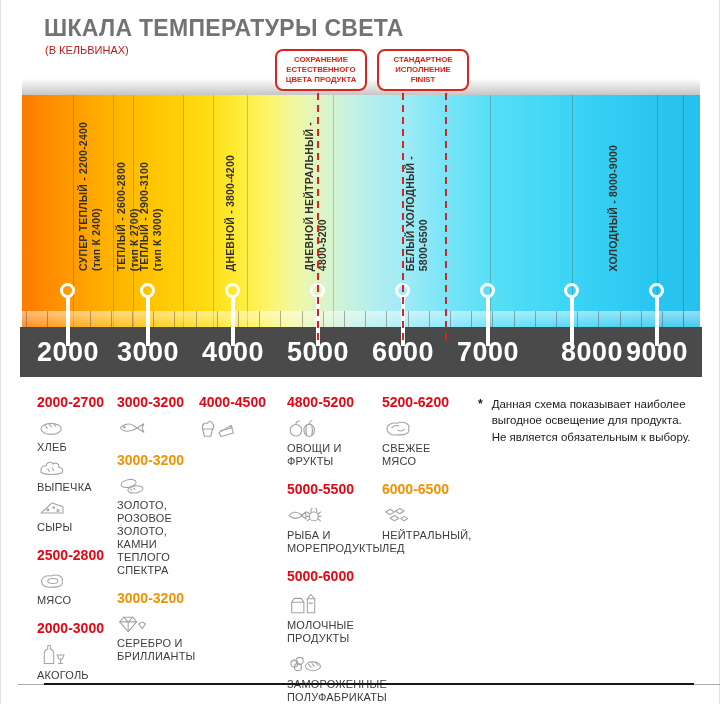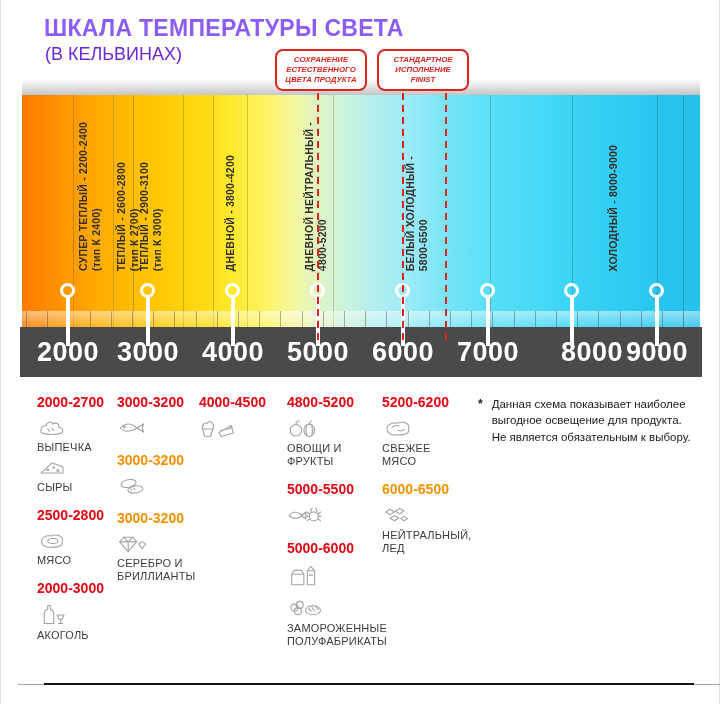--- a/index.html
+++ b/index.html
@@ -4,29 +4,29 @@
 <style>
   html,body{margin:0;padding:0}
   body{
     width:720px;height:704px;position:relative;overflow:hidden;
     background:#fff;font-family:"Liberation Sans",sans-serif;color:#222;
   }
   .abs{position:absolute}
   .frame{position:absolute;inset:0;border-left:1px solid #e3e3e3;border-right:1px solid #e3e3e3;pointer-events:none}
 
   
-  .title{left:44px;top:15px;font-size:23px;font-weight:bold;color:#8b5cf6;letter-spacing:.3px}
-  .subtitle{left:45px;top:44px;font-size:18px;color:#6d28d9}
+  .title{left:44px;top:15px;font-size:23px;font-weight:bold;color:#737373;letter-spacing:.3px}
+  .subtitle{left:45px;top:44px;font-size:11px;color:#b91c1c}
 
   
   .callout{
     top:49px;width:92px;height:42px;box-sizing:border-box;z-index:7;
     border:2px solid #d9251d;border-radius:8px;background:#fff;color:#d9251d;
     font-size:7.8px;font-weight:bold;text-align:center;line-height:1.32;
-    display:flex;flex-direction:column;justify-content:center;padding:2px;font-style:italic;
+    display:flex;flex-direction:column;justify-content:center;padding:2px;
   }
   #callout1{left:275px}
   #callout2{left:377px}
 
   
   .grayband{left:22px;top:79px;width:678px;height:16px;background:linear-gradient(#fdfdfd,#c6c6c6)}
 
   
   .gradient{
     left:22px;top:95px;width:678px;height:232px;
@@ -182,20 +182,27 @@
 <div class="abs scale-num" style="left:612px">9000</div>
 
 <div class="abs dash" style="left:317px"></div>
 <div class="abs dash" style="left:402px"></div>
 <div class="abs dash" style="left:445px"></div>
 
 <div class="col" id="col1">
   <div class="range red">2000-2700</div>
   <div class="item">
     <svg class="icon" width="30" height="22" viewBox="0 0 34 26">
+      <ellipse cx="16" cy="14" rx="12" ry="6.5"></ellipse>
+        <path d="M9 10.5l2.5 3M14 8.8l2.5 3M19 8.2l2.5 3"></path>
+    </svg>
+    <div class="ilabel">ХЛЕБ</div>
+  </div>
+  <div class="item">
+    <svg class="icon" width="30" height="22" viewBox="0 0 34 26">
       <path d="M4 18C3 12 7 9.5 10 10.5 11 5.5 17 4.5 18 8.5 22 5.5 26 8.5 25 12.5 29 12.5 31 15.5 29 18.5 22 21.5 10 21.5 4 18Z"></path>
         <path d="M12 14l2 3M17 13l2 3"></path>
     </svg>
     <div class="ilabel">ВЫПЕЧКА</div>
   </div>
   <div class="item">
     <svg class="icon" width="30" height="22" viewBox="0 0 34 26">
       <path d="M4 19L17 7l13 4.5V19Z"></path>
         <circle cx="12" cy="15" r="1.2"></circle>
         <circle cx="19" cy="12.5" r="1"></circle>
@@ -231,20 +238,24 @@
         <circle cx="8" cy="12" r="0.9"></circle>
     </svg>
   </div>
   <div class="range orange mt">3000-3200</div>
   <div class="item">
     <svg class="icon" width="30" height="22" viewBox="0 0 34 26">
       <ellipse cx="13" cy="10" rx="9" ry="4.5" transform="rotate(-12 13 10)"></ellipse>
         <ellipse cx="21" cy="17" rx="9" ry="4.2" transform="rotate(-8 21 17)"></ellipse>
         <path d="M15 16.5l1.5 1.5M19 15.5l1.5 1.5"></path>
     </svg>
+    <div class="ilabel">ЗОЛОТО,
+РОЗОВОЕ ЗОЛОТО,
+КАМНИ ТЕПЛОГО
+СПЕКТРА</div>
   </div>
   <div class="range orange mt">3000-3200</div>
   <div class="item">
     <svg class="icon" width="30" height="22" viewBox="0 0 34 26">
       <path d="M7 5h11l4.5 5.5L12.5 22 2.5 10.5Z"></path>
         <path d="M2.5 10.5h20M7 5l5.5 5.5L18 5M12.5 10.5V22"></path>
         <path d="M25 13l4-2.5 4 2.5-4 5.5Z"></path>
     </svg>
     <div class="ilabel">СЕРЕБРО И
 БРИЛЛИАНТЫ</div>
@@ -276,29 +287,32 @@
 ФРУКТЫ</div>
   </div>
   <div class="range red mt">5000-5500</div>
   <div class="item">
     <svg class="icon" width="36" height="23" viewBox="0 0 40 26">
       <path d="M2 13c3-4 8-5 12-2l3 2c-3.5 3-8.5 4-12 2-1.5-1-2.5-1.5-3-2Z"></path>
         <path d="M16 13l5-4v8Z"></path>
         <circle cx="30" cy="14" r="5"></circle>
         <path d="M25 11l-2.5-2M25 14h-3M25 17l-2.5 2M35 11l2.5-2M35 14h3M35 17l2.5 2M27 9.5q-1-3.5 1-4.5M33 9.5q1-3.5-1-4.5"></path>
     </svg>
+    <div class="ilabel">РЫБА И
+МОРЕПРОДУКТЫ</div>
   </div>
   <div class="range red mt">5000-6000</div>
   <div class="item">
     <svg class="icon" width="32" height="26" viewBox="0 0 36 30">
       <path d="M5 13l3-4.5h8l3 4.5v12H5Z"></path>
         <path d="M5 13h14"></path>
         <path d="M23 9l4-5 4.5 5v16H23Z"></path>
         <path d="M23 9h8.5M25 14h4"></path>
     </svg>
+    <div class="ilabel">МОЛОЧНЫЕ ПРОДУКТЫ</div>
   </div>
   <div class="item" style="margin-top:8px">
     <svg class="icon" width="36" height="23" viewBox="0 0 40 26">
       <circle cx="8" cy="12" r="4"></circle>
         <circle cx="14" cy="9" r="4"></circle>
         <circle cx="12" cy="16" r="4"></circle>
         <ellipse cx="29" cy="15" rx="8.5" ry="5"></ellipse>
         <path d="M24 13l3 3M28 12l3 3M32 11l3 3"></path>
     </svg>
     <div class="ilabel">ЗАМОРОЖЕННЫЕ

